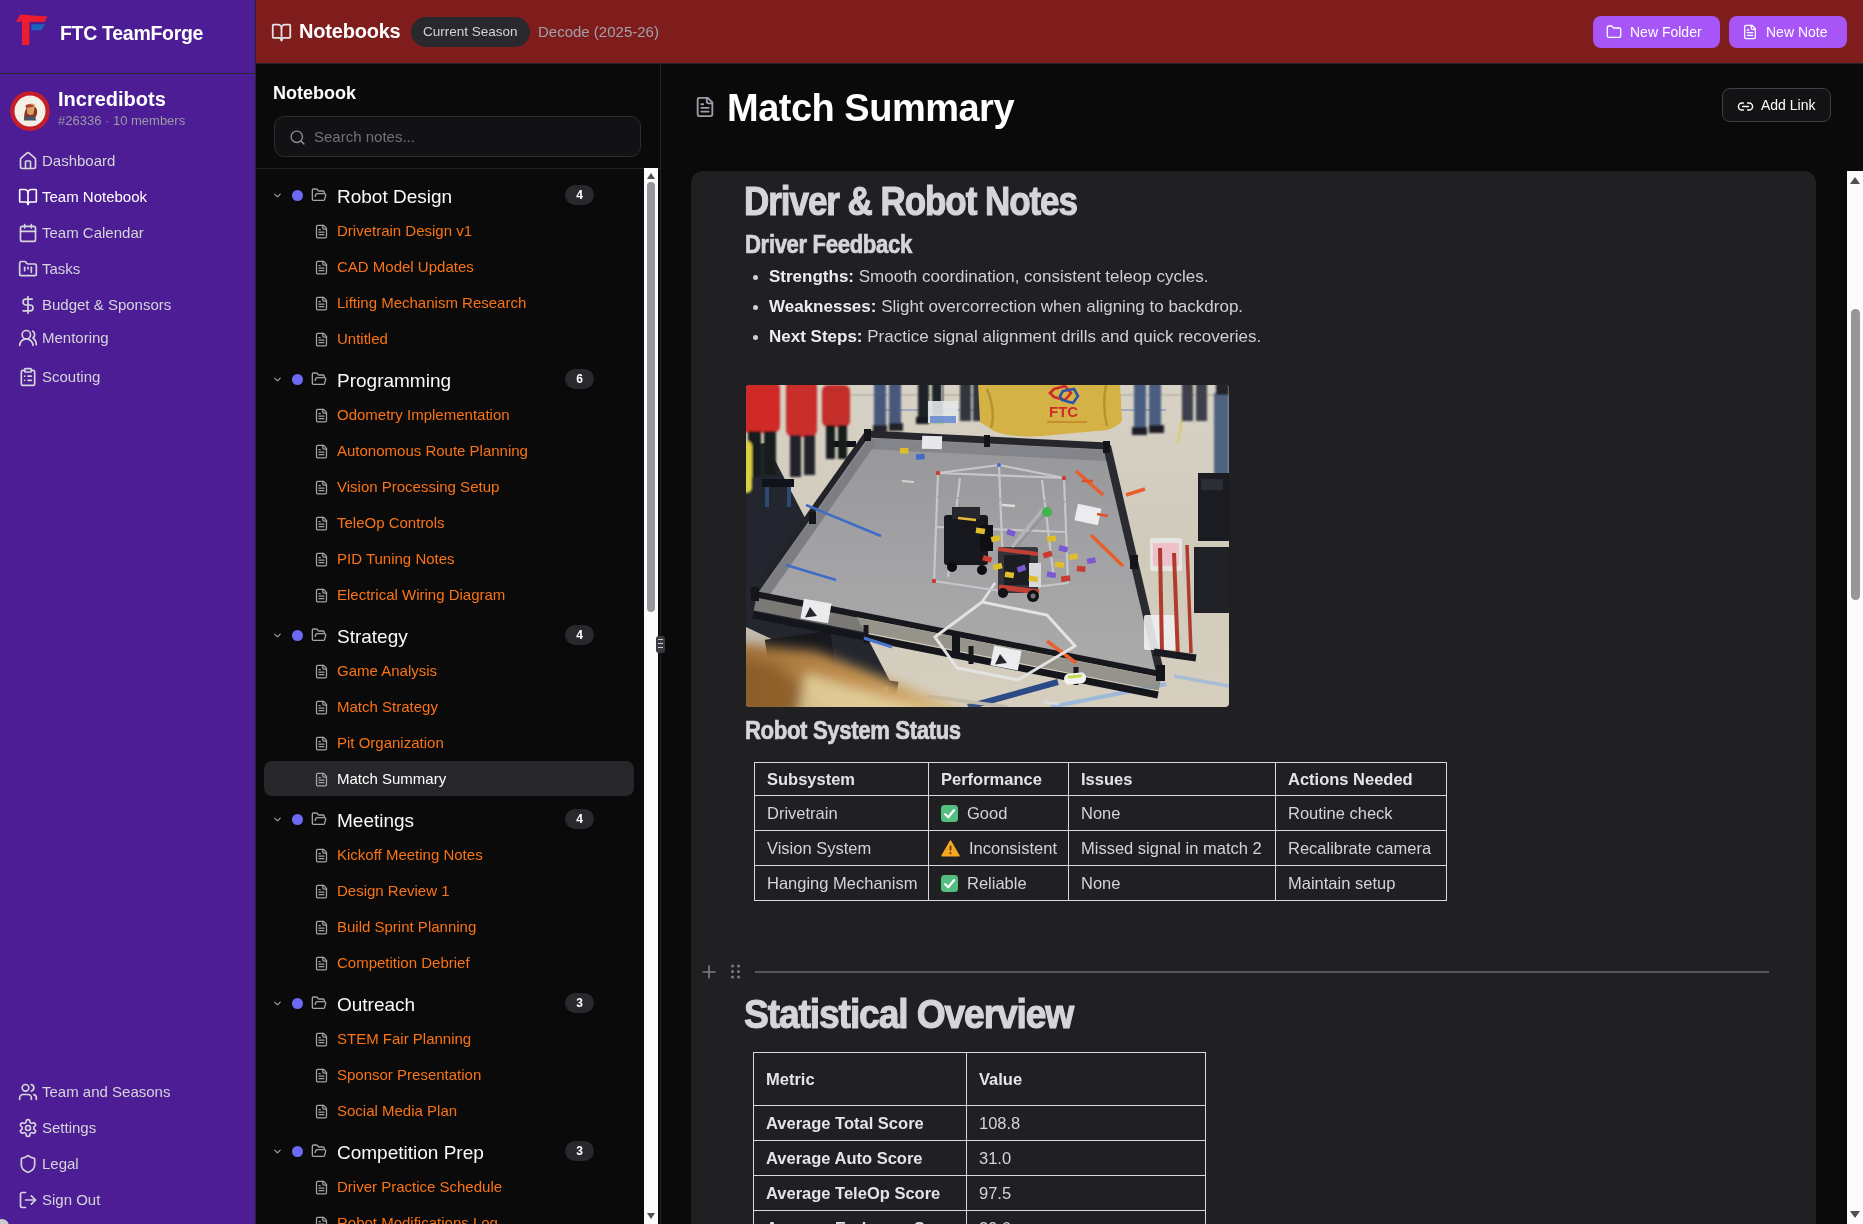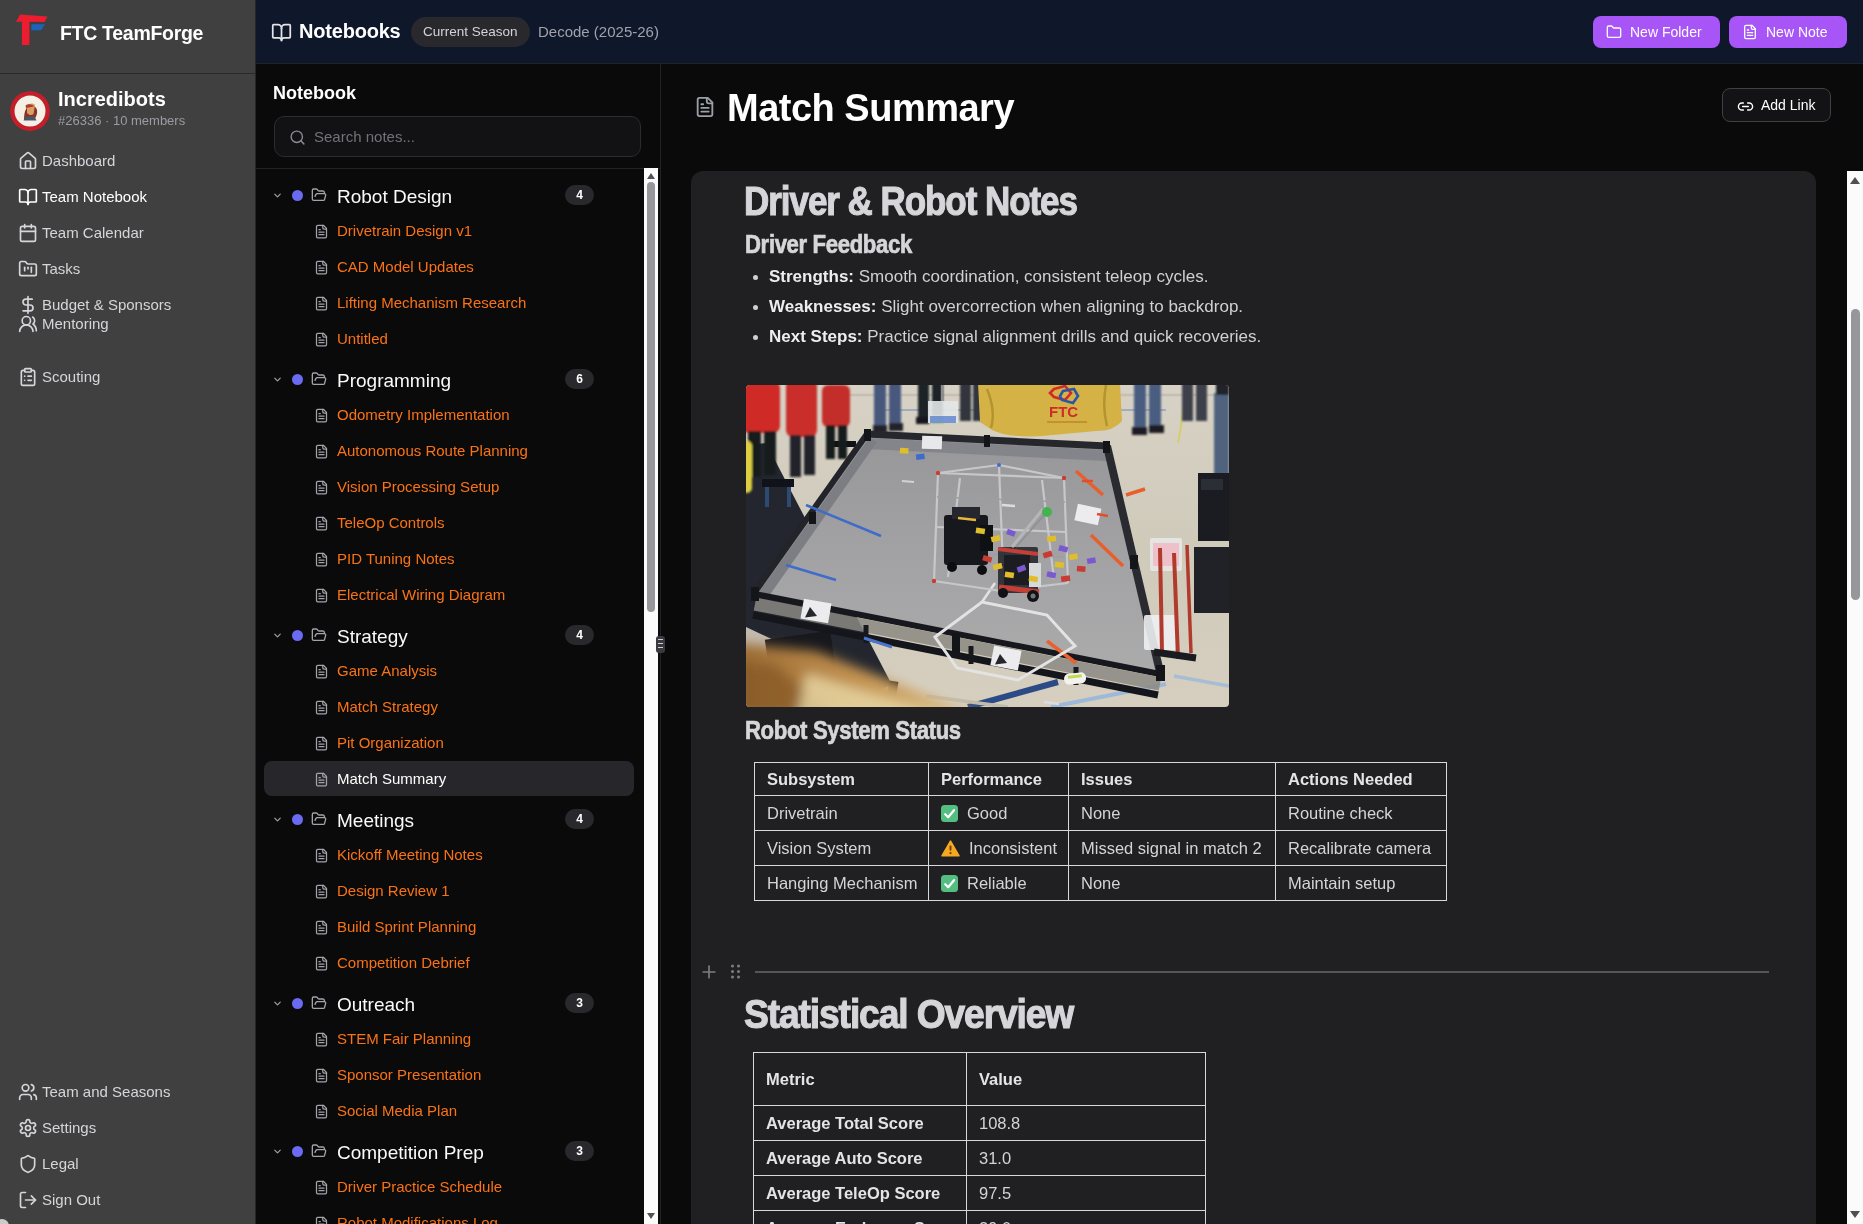--- a/index.html
+++ b/index.html
@@ -2,36 +2,36 @@
 <html><head>
 <meta charset="utf-8">
 <style>
 * { margin:0; padding:0; box-sizing:border-box; }
 html,body { width:1863px; height:1224px; overflow:hidden; background:#0a0a0a;
   font-family:"Liberation Sans", sans-serif; }
 #app { position:relative; width:1863px; height:1224px; overflow:hidden; }
 
 
 #sidebar { position:absolute; left:0; top:0; width:256px; height:1224px;
-  background:#404040; border-right:1px solid #26262a; }
+  background:#4c1d95; border-right:1px solid #26262a; }
 #sb-head { position:absolute; left:0; top:0; width:256px; height:74px;
   border-bottom:1px solid #2a2a2e; }
 #sb-logo { position:absolute; left:15px; top:11px; }
 #sb-title { position:absolute; left:60px; top:22px; font-size:19.5px; font-weight:700; color:#fff; letter-spacing:-0.3px;}
 #avatar { position:absolute; left:10px; top:91px; width:40px; height:40px; border-radius:50%; }
 #team-name { position:absolute; left:58px; top:88px; font-size:20px; font-weight:700; color:#fff; }
 #team-sub { position:absolute; left:58px; top:113px; font-size:13px; color:#9b9ba3; }
 .nav-item { position:absolute; left:0; width:256px; height:36px; }
 .nav-item .nic { position:absolute; left:18px; top:8px; }
 .nav-item .nlb { position:absolute; left:42px; top:8.5px; font-size:15px; color:#d5d5da; }
 .nav-item .nlb.on { color:#ffffff; font-weight:500;}
 
 
 #topbar { position:absolute; left:256px; top:0; width:1607px; height:64px;
-  background:#0f172a; border-bottom:1px solid #222226; }
+  background:#7f1d1d; border-bottom:1px solid #222226; }
 #tb-book { position:absolute; left:15px; top:22px; }
 #tb-title { position:absolute; left:43px; top:20px; font-size:20px; font-weight:700; color:#fff; letter-spacing:-0.2px;}
 #tb-pill { position:absolute; left:155px; top:17px; height:30px; padding:0 12px; background:#29292d;
   border-radius:15px; font-size:13.5px; color:#d4d4d8; line-height:30px; }
 #tb-season { position:absolute; left:282px; top:23px; font-size:15px; color:#a1a1aa; }
 .pbtn { position:absolute; top:16px; height:32px; background:#a855f7; border-radius:8px;
   color:#fff; font-size:14px; font-weight:500; }
 .pbtn .bic { position:absolute; left:13px; top:8px; }
 .pbtn .blb { position:absolute; left:37px; top:7.5px; white-space:nowrap; }
 
@@ -154,21 +154,21 @@
         </svg>
       <span class="nlb">Tasks</span>
     </div>
     <div class="nav-item" style="top:287px;">
       <svg class="nic" width="20" height="20" viewBox="0 0 24 24" fill="none" stroke="#d5d5da" stroke-width="2" stroke-linecap="round" stroke-linejoin="round">
           <line x1="12" x2="12" y1="2" y2="22"></line>
           <path d="M17 5H9.5a3.5 3.5 0 0 0 0 7h5a3.5 3.5 0 0 1 0 7H6"></path>
         </svg>
       <span class="nlb">Budget &amp; Sponsors</span>
     </div>
-    <div class="nav-item" style="top:306px;padding-left:7px;">
+    <div class="nav-item" style="top:320px;padding-left:7px;">
       <svg class="nic" width="20" height="20" viewBox="0 0 24 24" fill="none" stroke="#d5d5da" stroke-width="2" stroke-linecap="round" stroke-linejoin="round">
           <path d="M18 21a8 8 0 0 0-16 0"></path>
           <circle cx="10" cy="8" r="5"></circle>
           <path d="M22 20c0-3.37-2-6.5-4-8a5 5 0 0 0-.45-8.3"></path>
         </svg>
       <span class="nlb">Mentoring</span>
     </div>
     <div class="nav-item" style="top:359px;">
       <svg class="nic" width="20" height="20" viewBox="0 0 24 24" fill="none" stroke="#d5d5da" stroke-width="2" stroke-linecap="round" stroke-linejoin="round">
           <rect width="8" height="4" x="8" y="2" rx="1" ry="1"></rect>

